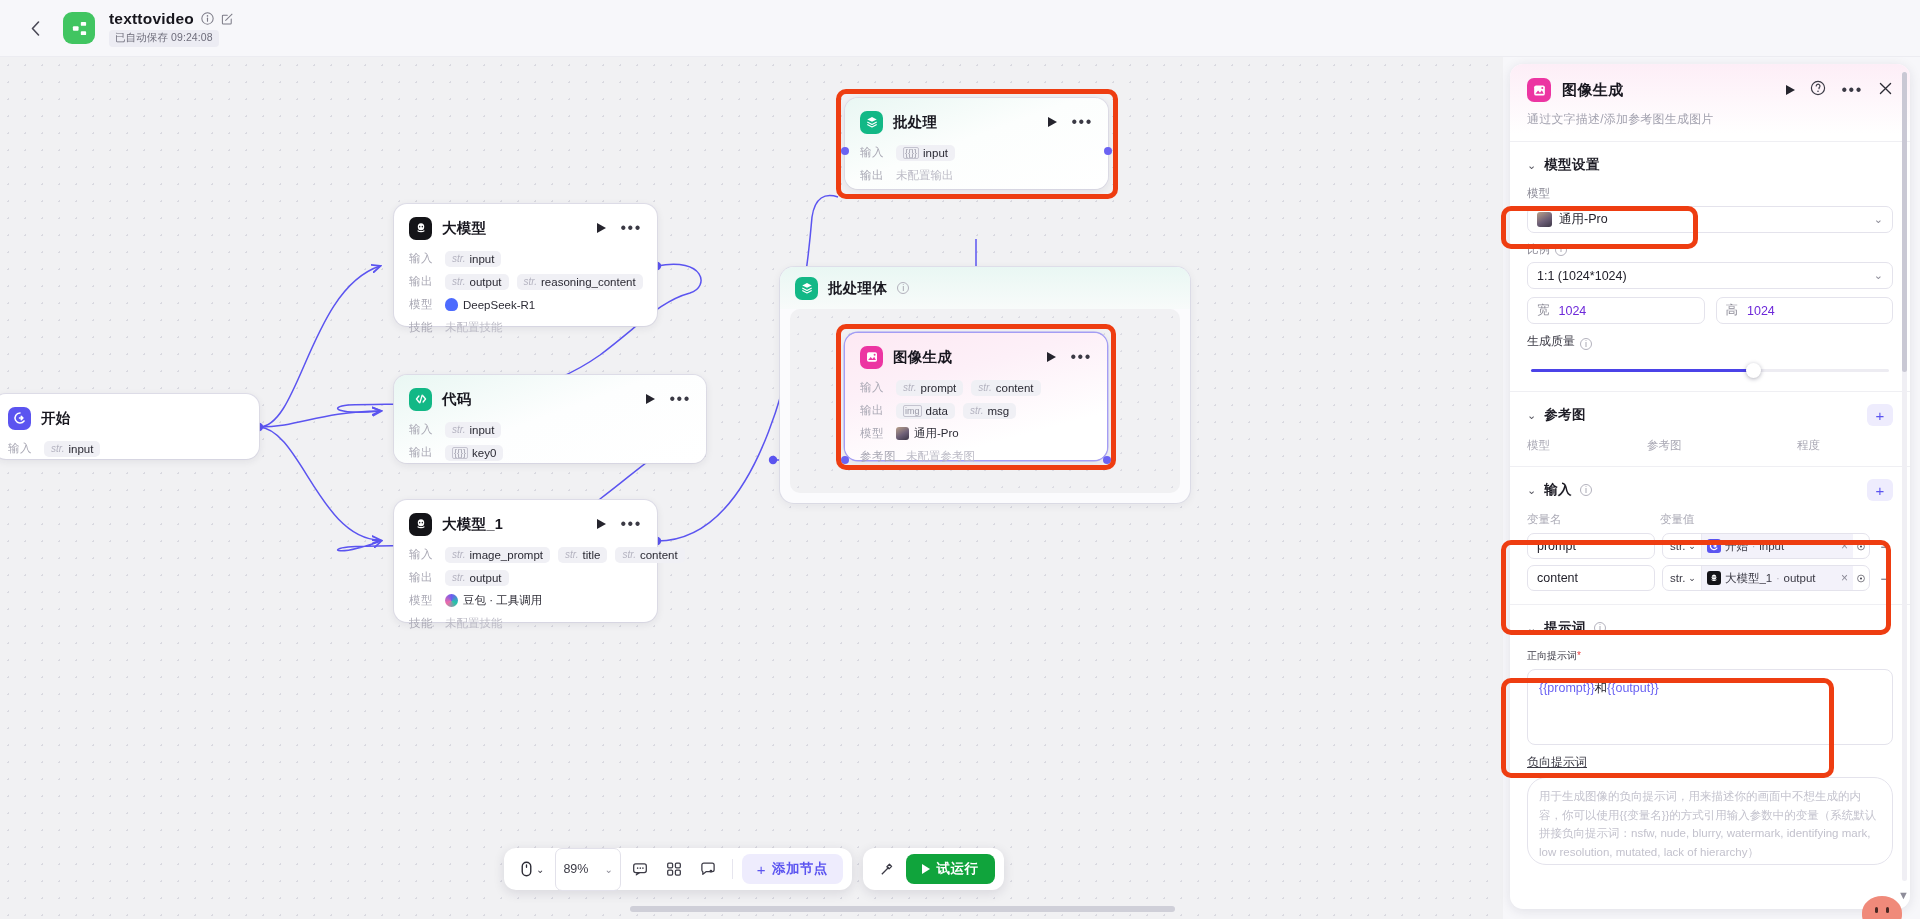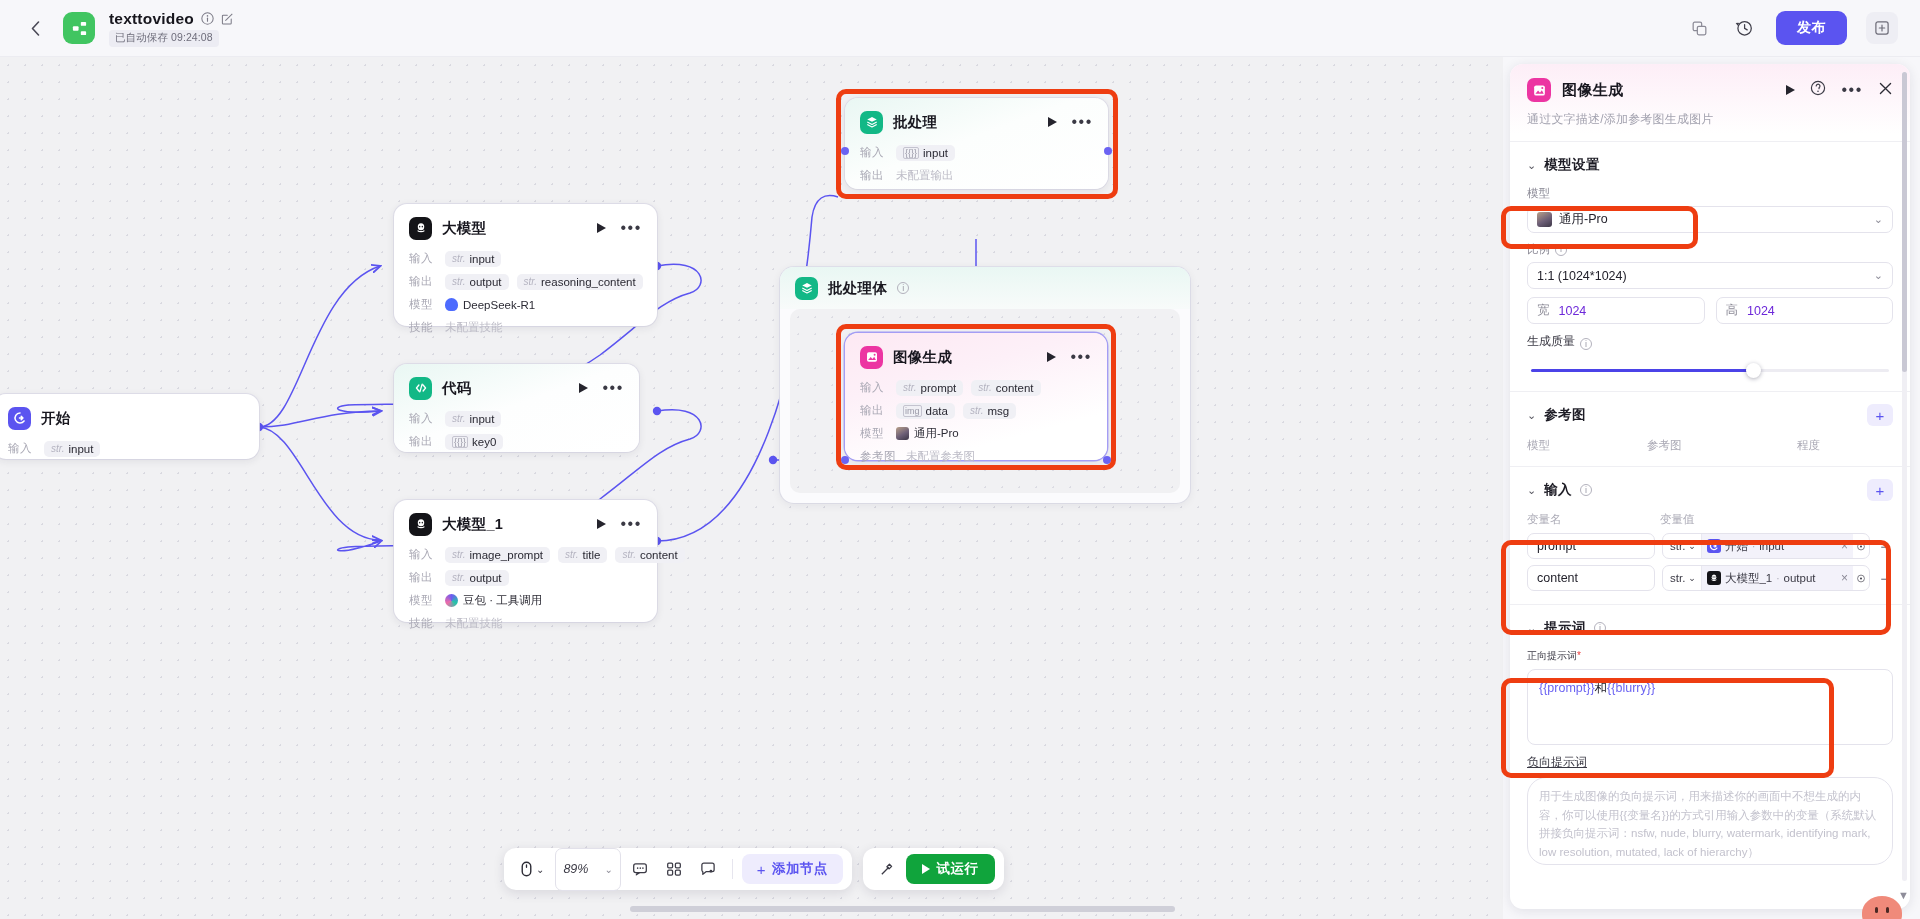--- a/index.html
+++ b/index.html
@@ -106,21 +106,21 @@
   
   .bottombar { position: absolute; left: 504px; bottom: 29px; display: flex; align-items: center; gap: 11px; z-index: 25; }
   .tb-group {
     background: #fff; border-radius: 12px; display: flex; align-items: center;
     box-shadow: 0 3px 12px rgba(30,28,60,.12); padding: 6px 9px; gap: 4px; height: 42px;
   }
   .tb-item { display: flex; align-items: center; justify-content: center; gap: 3px;
              height: 30px; padding: 0 7px; border-radius: 7px; color: #3c3b46; cursor: pointer; }
   .zoom-box {
     border: 1px solid #e2e1ea; border-radius: 7px; height: 43px; padding: 0 7px;
-    display: flex; align-items: center; gap: 16px; font-size: 12.5px; color: #3c3b46; cursor: pointer; font-style: italic;
+    display: flex; align-items: center; gap: 16px; font-size: 12.5px; color: #3c3b46; cursor: pointer;
   }
   .divider-v { width: 1px; height: 20px; background: #e6e5ee; margin: 0 5px; }
   .add-node {
     background: #eeecfd; color: #5b54f0; font-size: 13.5px; font-weight: bold;
     padding: 0 15px; height: 30px; display: flex; align-items: center; gap: 6px;
     border-radius: 8px; cursor: pointer; letter-spacing: .4px;
   }
   .run-btn {
     background: #10a43c; color: #fff; font-size: 13.5px; font-weight: bold;
     padding: 0 16px; height: 30px; display: flex; align-items: center; gap: 7px;
@@ -253,42 +253,20 @@
             </svg>
         </span>
         <span class="ico-sm">
           <svg width="13" height="13" viewBox="0 0 14 14">
               <path d="M11.8 1.6l.7.7-7.1 7.1-1.1.4.4-1.1z" fill="#7b7a86"></path>
               <path d="M11 7.6V12a.9.9 0 01-.9.9H2.4a.9.9 0 01-.9-.9V4.3a.9.9 0 01.9-.9h4.4" stroke="#7b7a86" stroke-width="1.1" fill="none" stroke-linecap="round"></path>
             </svg>
         </span>
       </div>
       <div class="saved-pill">已自动保存 09:24:08</div>
-    </div>
-    <div class="topbar-right">
-      <div class="tb-icon">
-        <svg width="17" height="17" viewBox="0 0 18 18">
-            <rect x="2.3" y="2.3" width="9" height="9" rx="1.6" stroke="#8b8a96" stroke-width="1.3" fill="none"></rect>
-            <rect x="6.7" y="6.7" width="9" height="9" rx="1.6" stroke="#8b8a96" stroke-width="1.3" fill="#f7f7fa"></rect>
-          </svg>
-      </div>
-      <div class="tb-icon">
-        <svg width="18" height="18" viewBox="0 0 18 18">
-            <circle cx="9.6" cy="9.3" r="6.7" stroke="#3f3e49" stroke-width="1.25" fill="none"></circle>
-            <path d="M9.6 5.6v3.8l2.6 1.5" stroke="#3f3e49" stroke-width="1.25" fill="none" stroke-linecap="round"></path>
-            <path d="M3.4 4.3l-1.6.2 1 1.4" stroke="#3f3e49" stroke-width="1.25" fill="none" stroke-linecap="round"></path>
-          </svg>
-      </div>
-      <div class="publish-btn">发布</div>
-      <div class="tb-box">
-        <svg width="16" height="16" viewBox="0 0 17 17">
-            <rect x="2" y="2" width="13" height="13" rx="2.2" stroke="#6d6c78" stroke-width="1.3" fill="none"></rect>
-            <path d="M8.5 5.4v6.2M5.6 8.5h5.8" stroke="#6d6c78" stroke-width="1.25" stroke-linecap="round"></path>
-          </svg>
-      </div>
     </div>
   </div>
 
   <div class="canvas">
 
     <svg class="edges">
       <defs>
         <marker id="arw" markerWidth="7" markerHeight="7" refX="5.6" refY="3.1" orient="auto">
           <path d="M0 0.4 L6 3.1 L0 5.8" fill="none" stroke="#5b54f0" stroke-width="1.2" stroke-linecap="round"></path>
         </marker>
@@ -376,21 +354,21 @@
             <span>DeepSeek-R1</span>
           </span>
         </div>
         <div class="row">
           <span class="row-lbl">技能</span>
           <span class="muted">未配置技能</span>
         </div>
       </div>
     </div>
 
-    <div class="node" style="left:394px; top:307px; width:245px; height:88px; background:linear-gradient(160deg,#e9f7f3 0%, #fdfefe 48%, #ffffff 100%);">
+    <div class="node" style="left:394px; top:318px; width:312px; height:88px; background:linear-gradient(160deg,#e9f7f3 0%, #fdfefe 48%, #ffffff 100%);">
       <div class="node-head">
         <div class="node-ico" style="background:#12b886;">
           <svg width="14" height="14" viewBox="0 0 16 16">
               <path d="M5.6 4.6L2.8 8l2.8 3.4M10.4 4.6L13.2 8l-2.8 3.4M9.3 3.6l-2.6 8.8" stroke="#fff" stroke-width="1.5" fill="none" stroke-linecap="round" stroke-linejoin="round"></path>
             </svg>
         </div>
         <span class="node-name">代码</span>
         <div class="node-actions">
           <div class="play-tri"></div>
           <div class="dots">•••</div>
@@ -790,21 +768,21 @@
       <div class="sec">
         <div class="sec-head">
           <span class="chev">⌄</span>
           <span class="sec-title">提示词</span>
           <span class="info-i">i</span>
         </div>
         <div class="fld-lbl" style="color:#3a3944;font-size:10px;">
           <span>正向提示词</span><span class="req">*</span>
         </div>
         <div class="ta pos">
-          <span class="tok">{{prompt}}</span><span>和</span><span class="tok">{{blurry}}</span>
+          <span class="tok">{{prompt}}</span><span>和</span><span class="tok">{{output}}</span>
         </div>
         <div class="fld-lbl" style="color:#3a3944;font-size:12px;text-decoration:underline;">负向提示词</div>
         <div class="ta neg">用于生成图像的负向提示词，用来描述你的画面中不想生成的内容，你可以使用{{变量名}}的方式引用输入参数中的变量（系统默认拼接负向提示词：nsfw, nude, blurry, watermark, identifying mark, low resolution, mutated, lack of hierarchy）</div>
       </div>
     </div>
 
     <div class="pscroll-track"></div>
     <div class="pscroll"></div>
     <div class="scroll-arrow">▼</div>
   </div>

